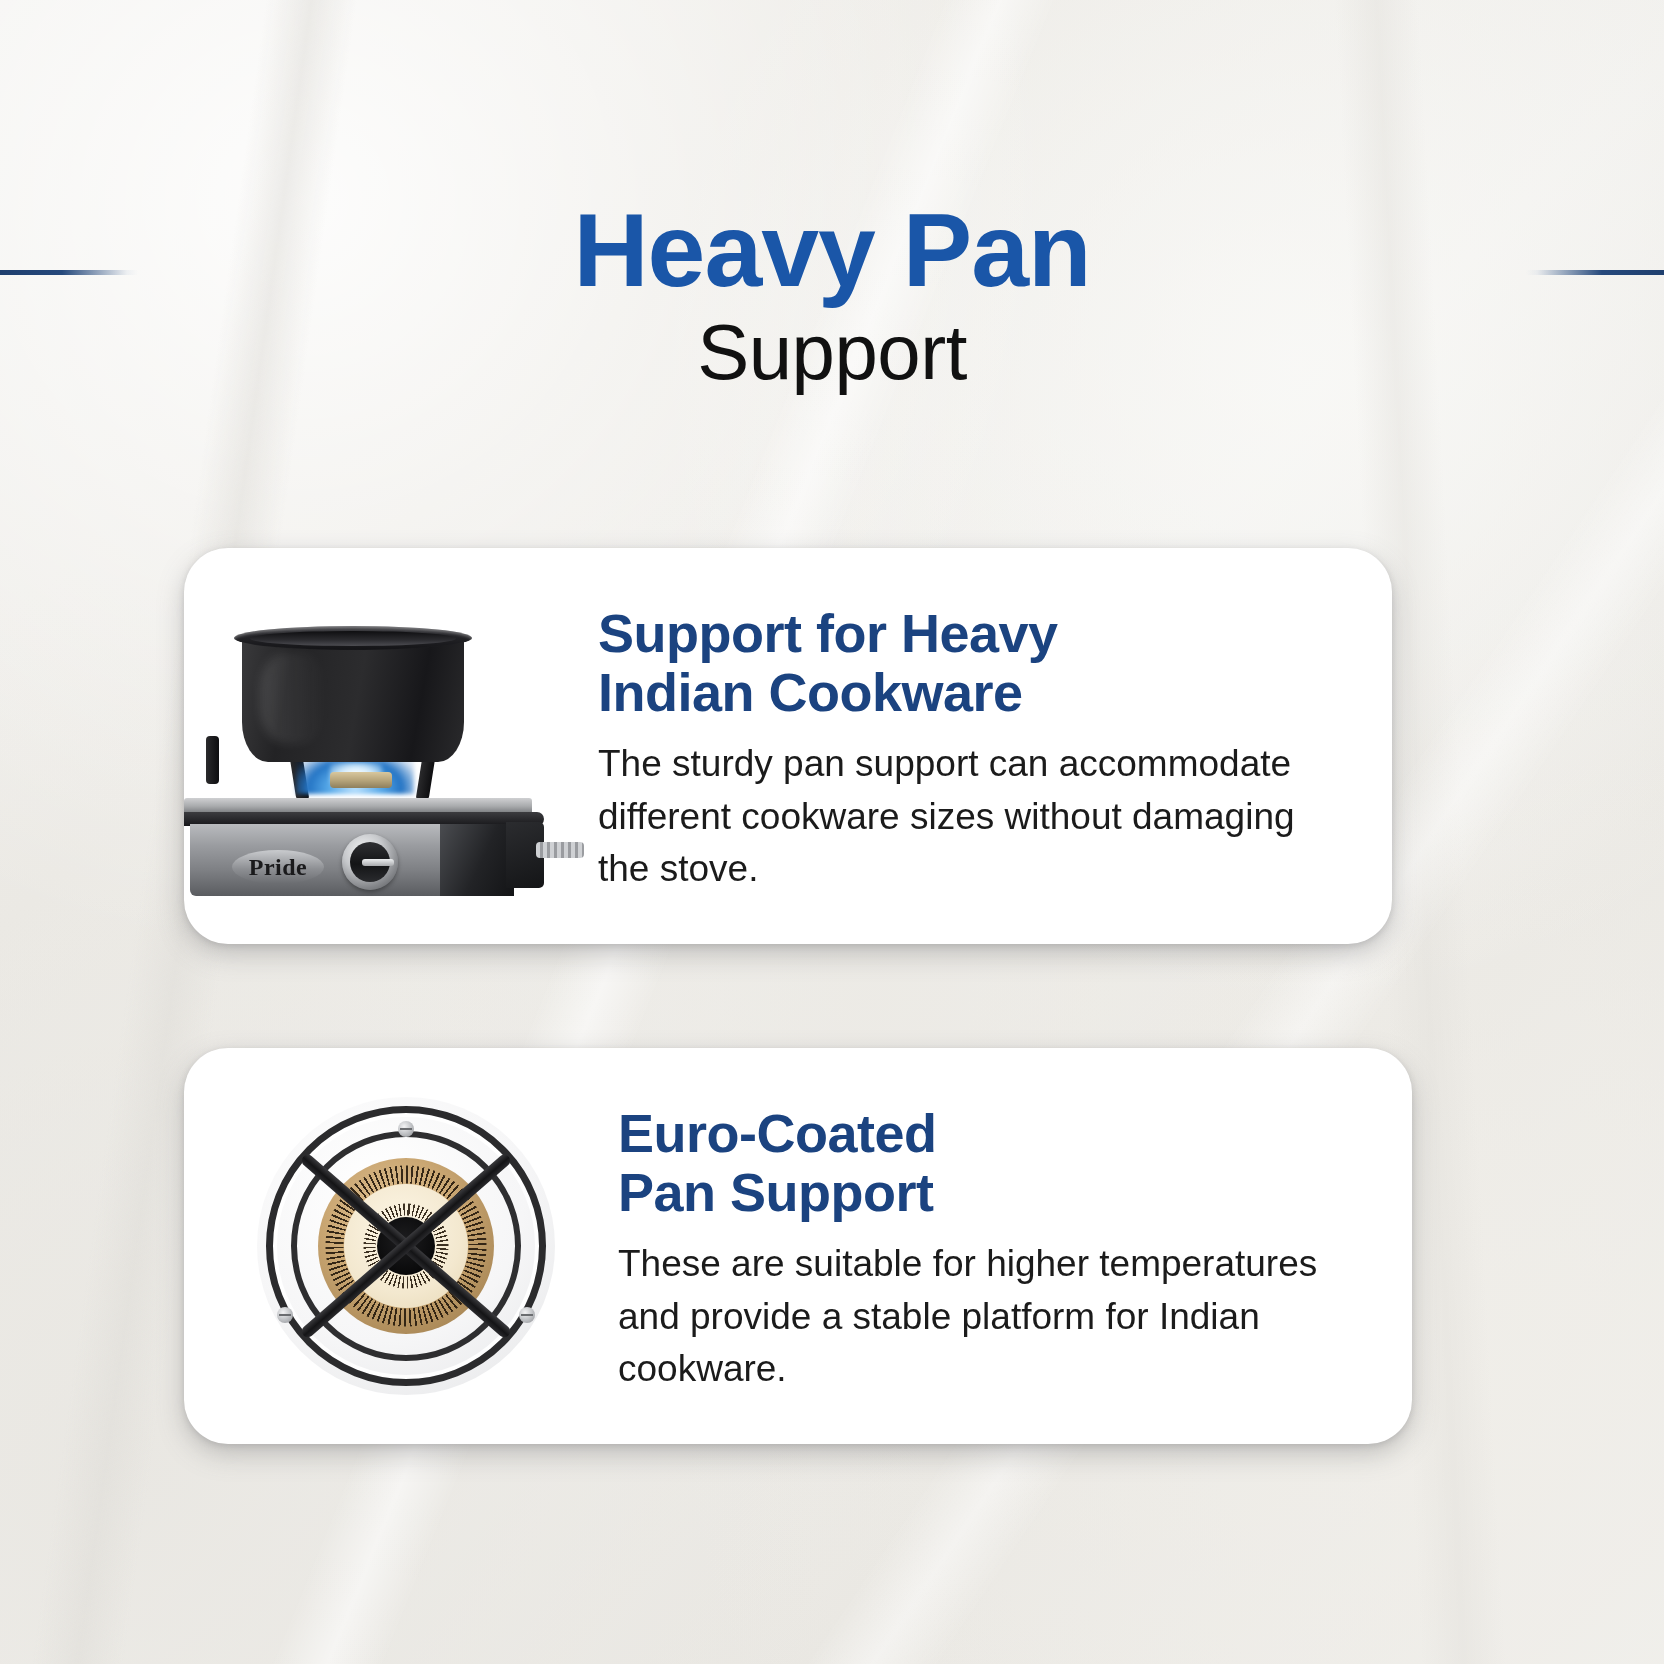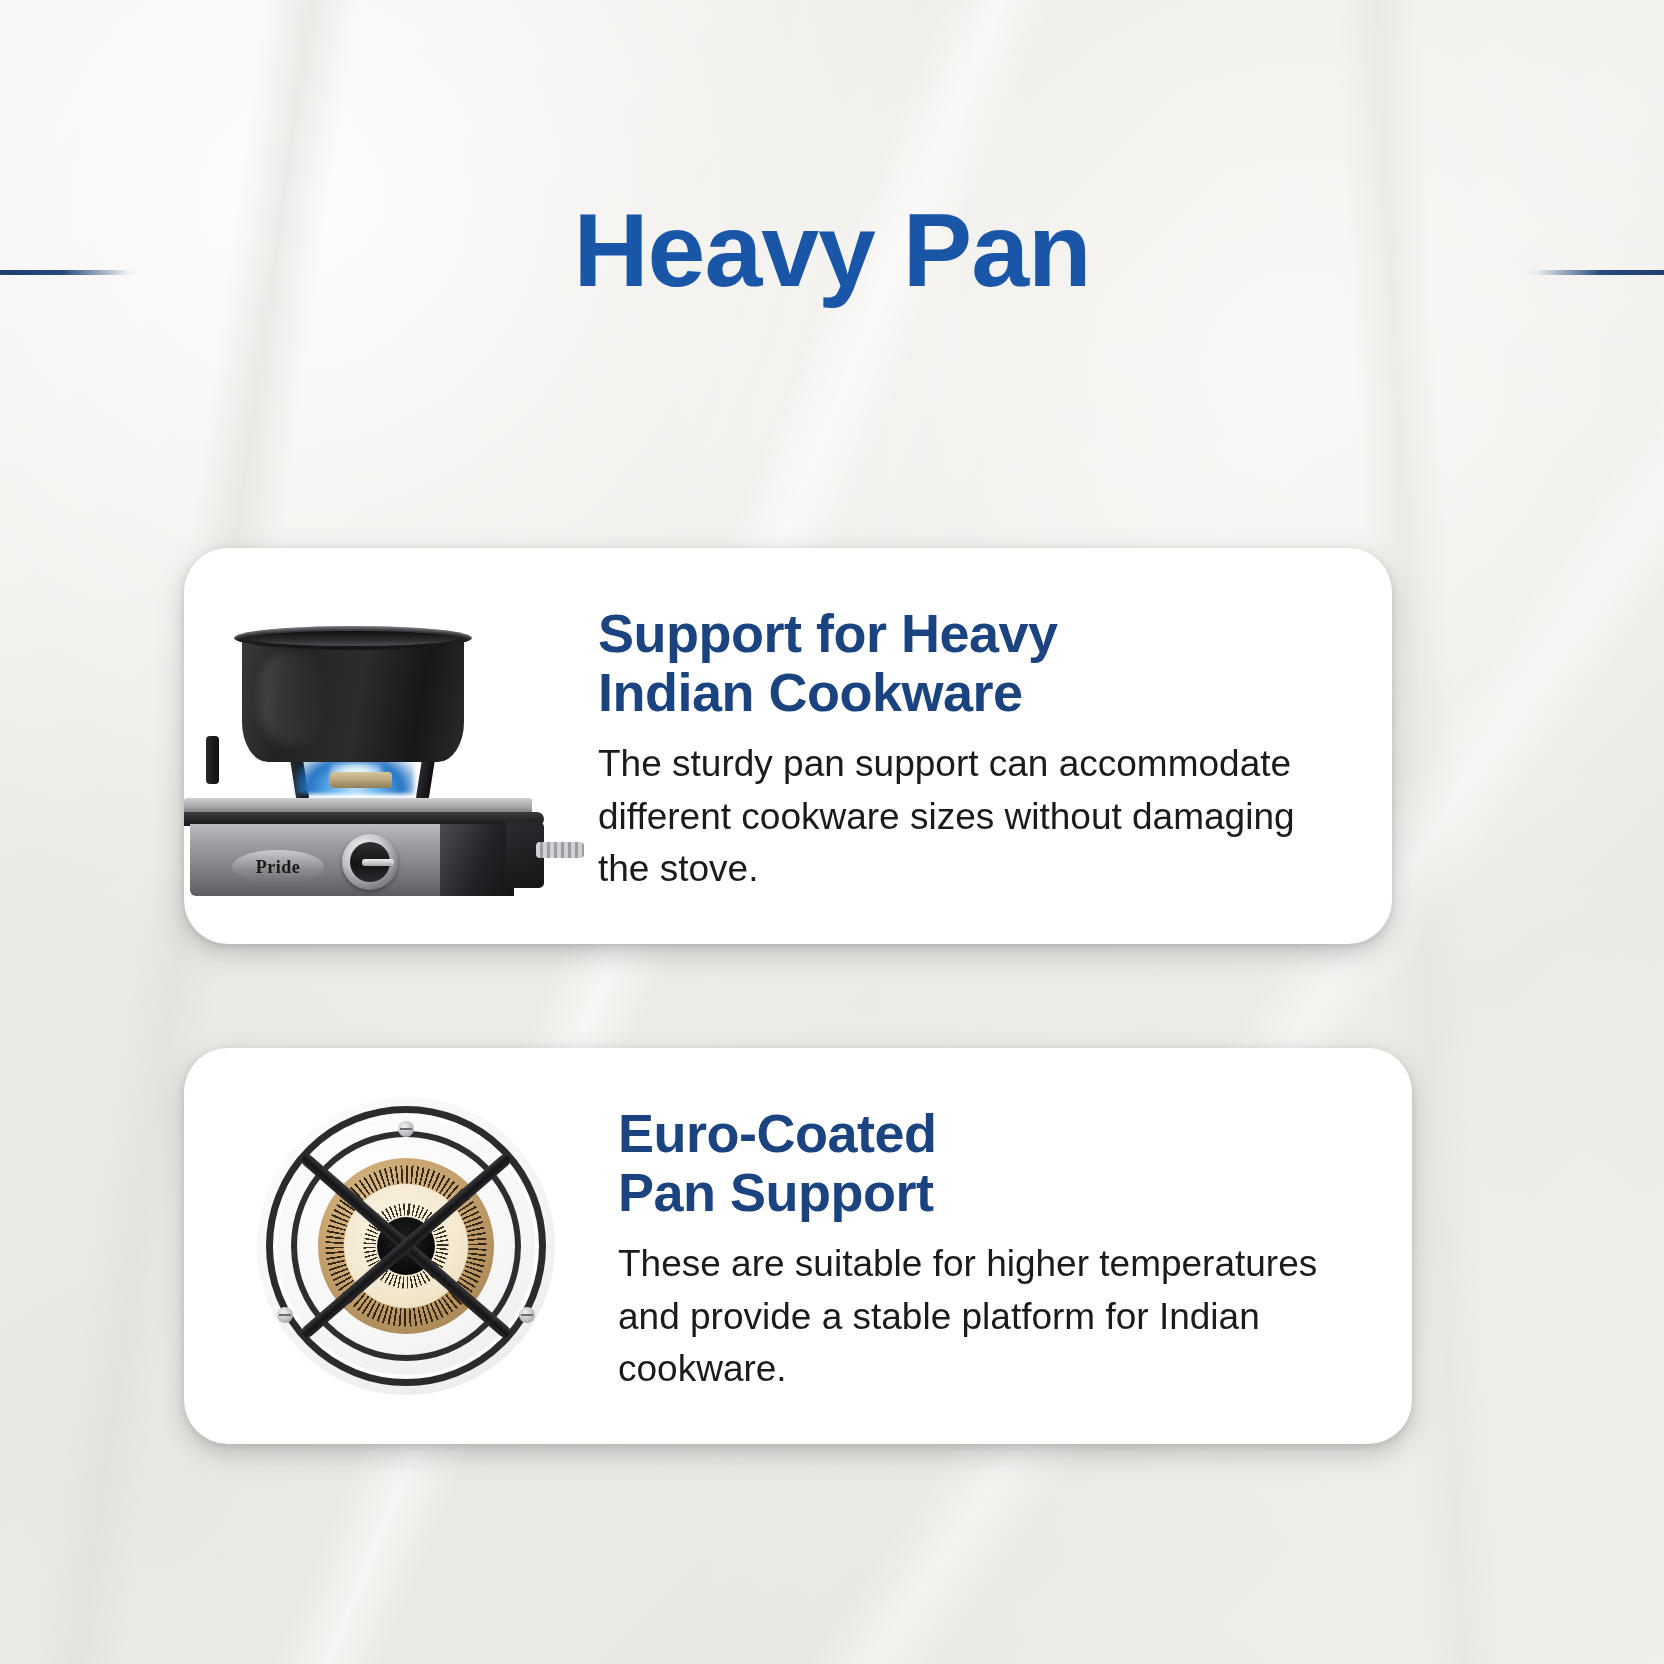--- a/index.html
+++ b/index.html
@@ -269,21 +269,21 @@
     left: 48px;
     top: 224px;
     width: 92px;
     height: 34px;
     border-radius: 50%;
     background: linear-gradient(180deg, #c9cbce 0%, #8e9094 55%, #6a6c70 100%);
     display: flex;
     align-items: center;
     justify-content: center;
     font-family: "Liberation Serif", serif;
-    font-size: 18px;
+    font-size: 24px;
     font-weight: 700;
     color: #1a1a1c;
     letter-spacing: 0.5px;
   }
   .knob {
     position: absolute;
     left: 158px;
     top: 208px;
     width: 56px;
     height: 56px;
@@ -415,20 +415,21 @@
 <body>
 
 <div id="page">
 
 
   <div class="rule rule-left"></div>
   <div class="rule rule-right"></div>
 
   <div class="title-block">
     <h1 class="title-main">Heavy Pan</h1>
+    <h2 class="title-sub">Support</h2>
   </div>
 
   <div class="card" id="card-1">
     <div class="card-media">
       <div class="stove">
         <div class="trivet-arm trivet-far-l"></div>
         <div class="trivet-arm trivet-l"></div>
         <div class="trivet-arm trivet-r"></div>
         <div class="flame"></div>
         <div class="flame-core"></div>

